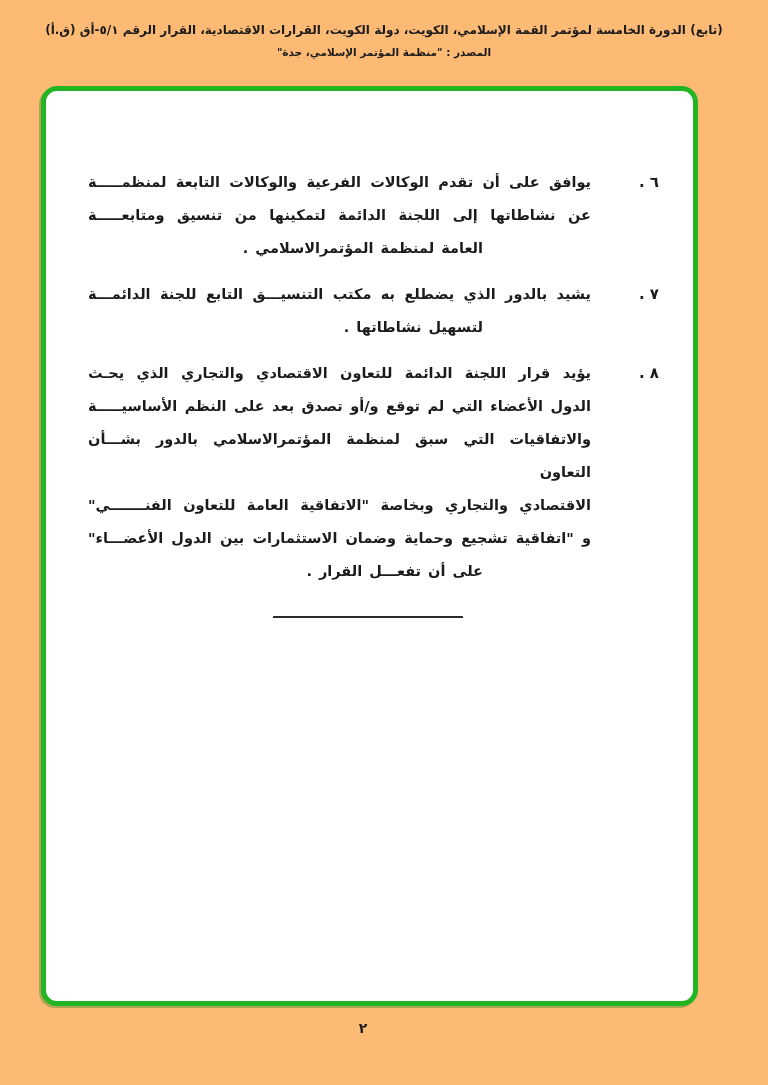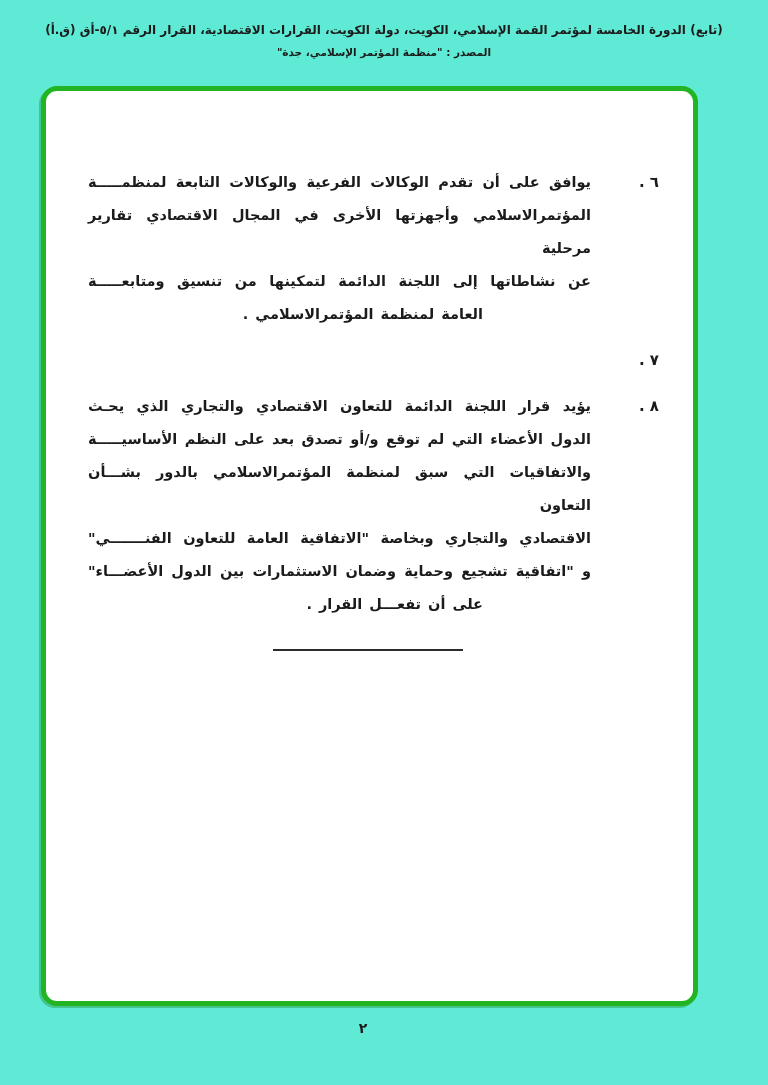--- a/index.html
+++ b/index.html
@@ -1,19 +1,19 @@
 <!DOCTYPE html>
 <html lang="ar"><head>
 <meta charset="utf-8">
 <style>
   html,body{margin:0;padding:0;background:#ffffff;}
   .page{
     position:relative;
     width:768px;height:1085px;
-    background:#5eead4;
+    background:#fdba74;
     overflow:hidden;
     font-family:"DejaVu Sans",sans-serif;
     color:#1b1b1b;
   }
   
   .hdr{direction:rtl;text-align:center;}
   .hdr-line1{
     padding-top:23px;
     font-size:12px;font-weight:bold;
     white-space:nowrap;
@@ -78,27 +78,30 @@
     <div class="hdr-line2">المصدر :  "منظمة المؤتمر الإسلامي، جدة"</div>
   </div>
 
   <div class="frame" style="border-color: rgb(34, 180, 34);">
     <div class="content">
 
     <div class="item">
           <div class="num">٦ .</div>
           <div class="text">
             <div class="line">يوافق على أن تقدم الوكالات الفرعية والوكالات التابعة لمنظمـــــة</div>
-            <div class="line">المؤتمرالاسلامي وأجهزتها الأخرى في المجال الاقتصادي تقارير مرحلية</div>
             <div class="line">عن نشاطاتها إلى اللجنة الدائمة لتمكينها من تنسيق ومتابعـــــة</div>
             <div class="line end">العامة لمنظمة المؤتمرالاسلامي .</div>
           </div>
         </div>
         <div class="item">
           <div class="num">٧ .</div>
+          <div class="text">
+            <div class="line">يشيد بالدور الذي يضطلع به مكتب التنسيـــق التابع للجنة الدائمـــة</div>
+            <div class="line end">لتسهيل نشاطاتها .</div>
+          </div>
         </div>
         <div class="item">
           <div class="num">٨ .</div>
           <div class="text">
             <div class="line">يؤيد قرار اللجنة الدائمة للتعاون الاقتصادي والتجاري الذي يحـث</div>
             <div class="line">الدول الأعضاء التي لم توقع و/أو تصدق بعد على النظم الأساسيـــــة</div>
             <div class="line">والاتفاقيات التي سبق لمنظمة المؤتمرالاسلامي بالدور بشـــأن التعاون</div>
             <div class="line">الاقتصادي والتجاري وبخاصة "الاتفاقية العامة للتعاون الفنـــــــي"</div>
             <div class="line">و "اتفاقية تشجيع وحماية وضمان الاستثمارات بين الدول الأعضـــاء"</div>
             <div class="line end">على أن تفعـــل القرار .</div>

